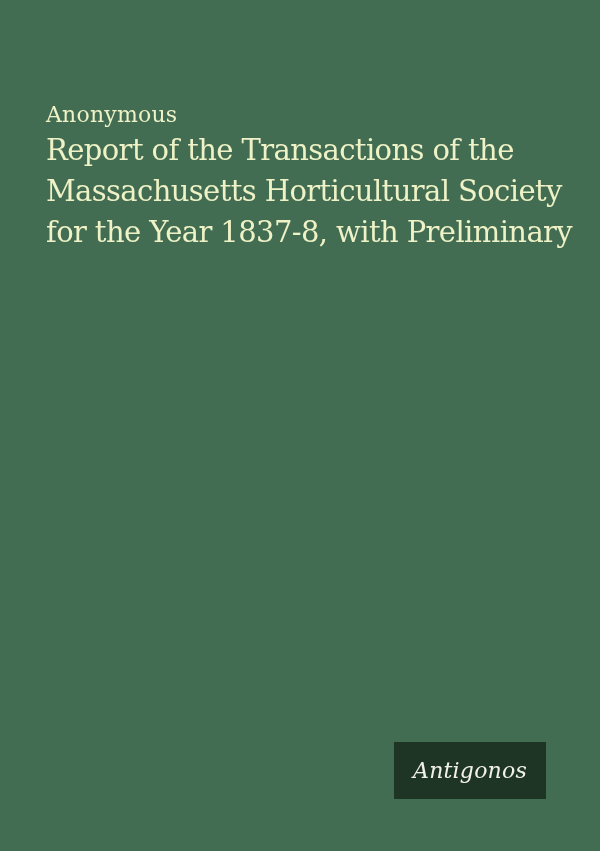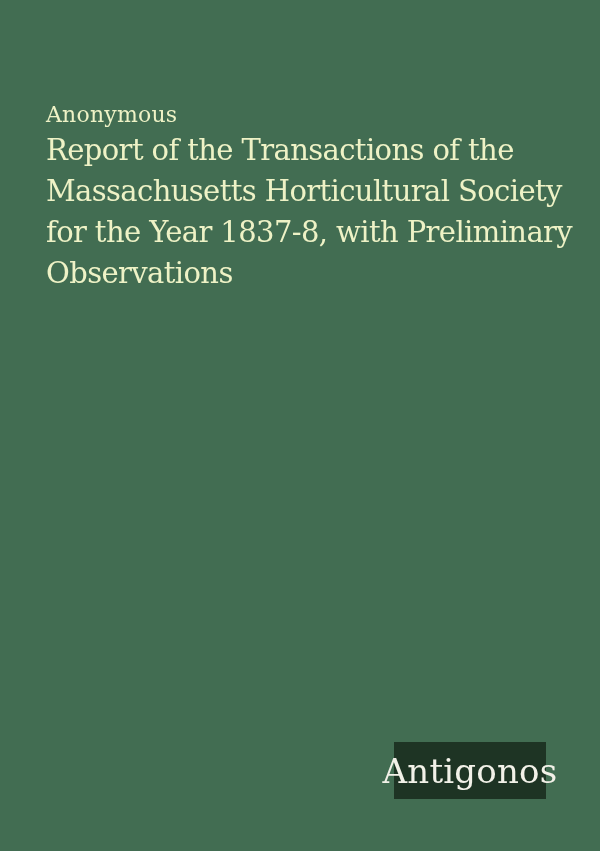--- a/index.html
+++ b/index.html
@@ -45,37 +45,37 @@
     position:absolute;
     left:394px;top:742px;
     width:152px;height:57px;
     background:var(--badge-bg);
     display:flex;
     align-items:center;
     justify-content:center;
   }
   .publisher-name{
     color:var(--badge-text);
-    font-size:34px;
+    font-size:22px;
     font-weight:400;
     letter-spacing:0.2px;
     white-space:nowrap;
+    font-style:italic;
   }
 </style>
 </head>
 <body>
 
 <div class="cover">
 
   <div class="author">Anonymous</div>
 
   <div class="title">
     <span class="line">Report of the Transactions of the</span>
     <span class="line">Massachusetts Horticultural Society</span>
     <span class="line">for the Year 1837-8, with Preliminary</span>
-    <span class="line">Observations</span>
   </div>
 
   <div class="publisher-badge">
     <span class="publisher-name">Antigonos</span>
   </div>
 
 </div>
 
 </body></html>

